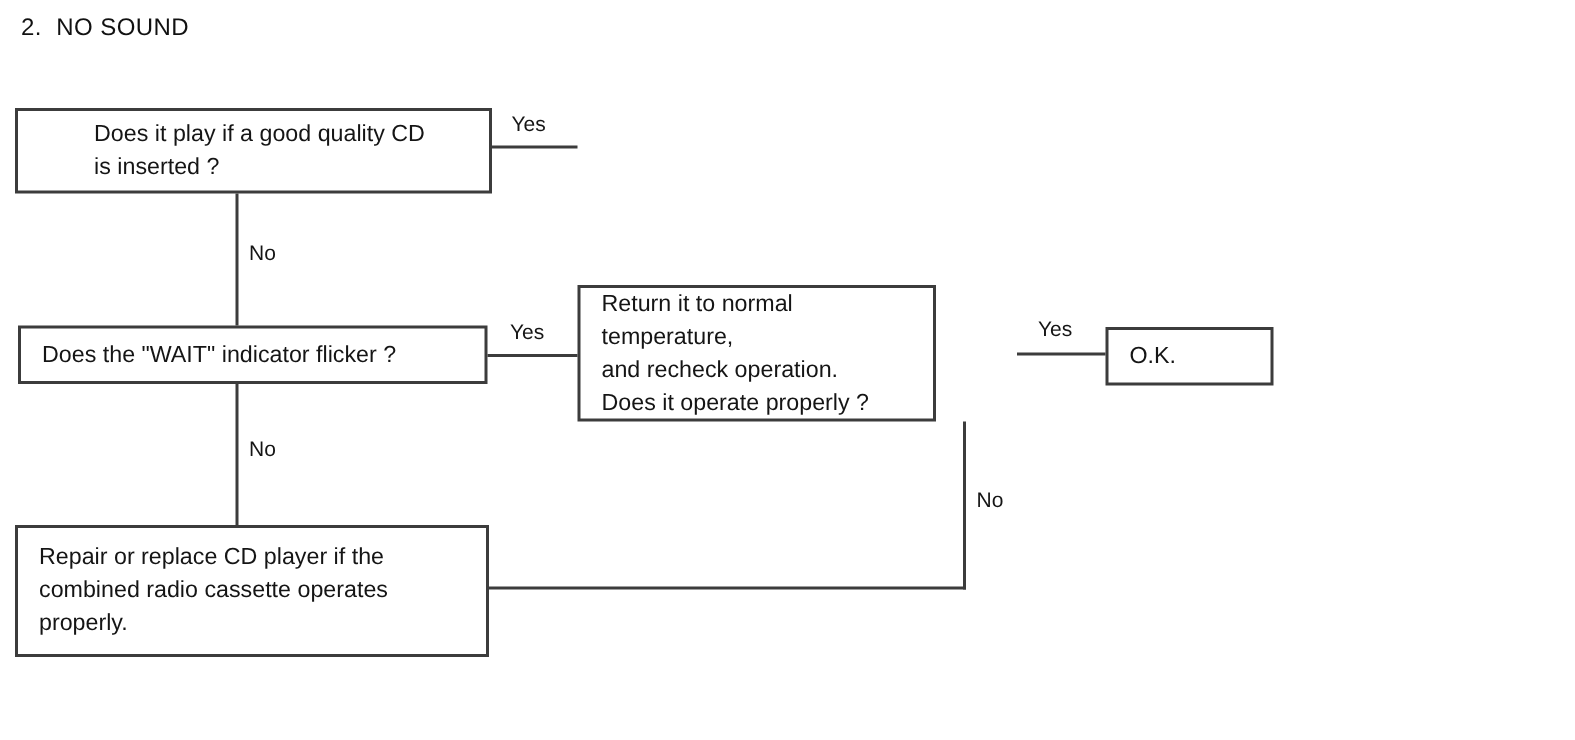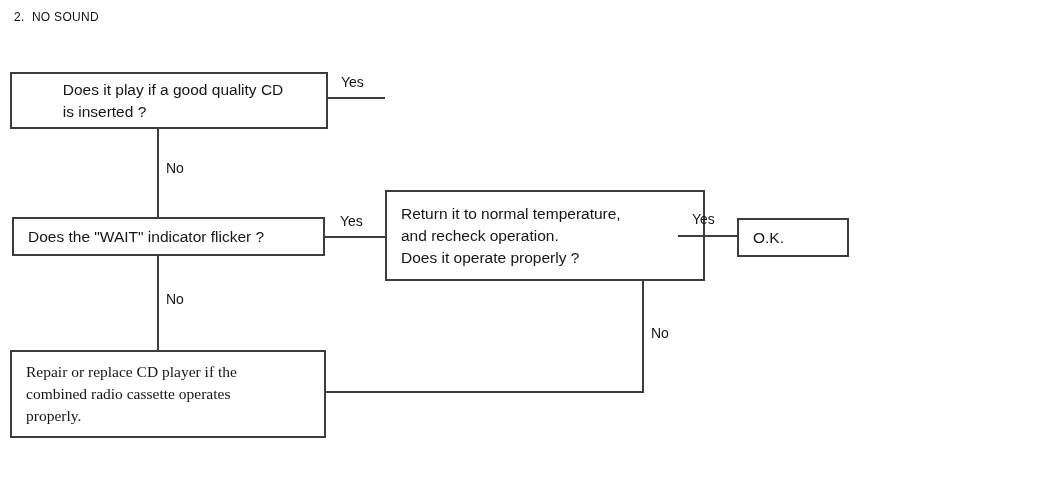--- a/index.html
+++ b/index.html
@@ -13,21 +13,21 @@
     height: 493px;
     background: #ffffff;
     font-family: "Liberation Sans", sans-serif;
     color: #151515;
     overflow: hidden;
   }
   .title {
     position: absolute;
     left: 14px;
     top: 10px;
-    font-size: 12px;
+    font-size: 16px;
     letter-spacing: 0.3px;
     white-space: pre;
     color: #111111;
   }
   .node {
     position: absolute;
     box-sizing: border-box;
     border: 2px solid #3c3c3c;
     background: #ffffff;
     display: flex;
@@ -53,23 +53,23 @@
   }
   .edge-label {
     position: absolute;
     font-size: 14px;
     color: #151515;
   }
   
   #node-q1 { left: 10px;  top: 72px;  width: 318px; height: 57px; justify-content: center; }
   #node-a1 { left: 385px; top: 80px;  width: 293px; height: 40px; }
   #node-q2 { left: 12px;  top: 217px; width: 313px; height: 39px; }
-  #node-q3 { left: 385px; top: 190px; width: 320px; height: 91px; }
+  #node-q3 { left: 385px; top: 190px; width: 239px; height: 91px; }
   #node-ok { left: 737px; top: 218px; width: 112px; height: 39px; }
-  #node-r1 { left: 10px;  top: 350px; width: 316px; height: 88px; font-family: Liberation Serif, serif; }
+  #node-r1 { left: 10px;  top: 350px; width: 316px; height: 88px; }
   
   #line-yes1   { left: 328px; top: 97px;  width: 57px;  }
   #line-no1    { left: 157px; top: 129px; height: 88px; }
   #line-yes2   { left: 325px; top: 236px; width: 60px;  }
   #line-yes3   { left: 678px; top: 235px; width: 59px;  }
   #line-no2    { left: 157px; top: 256px; height: 94px; }
   #line-no3-v  { left: 642px; top: 281px; height: 112px;}
   #line-no3-h  { left: 326px; top: 391px; width: 318px; }
   
   #label-yes1 { left: 341px; top: 74px;  }

